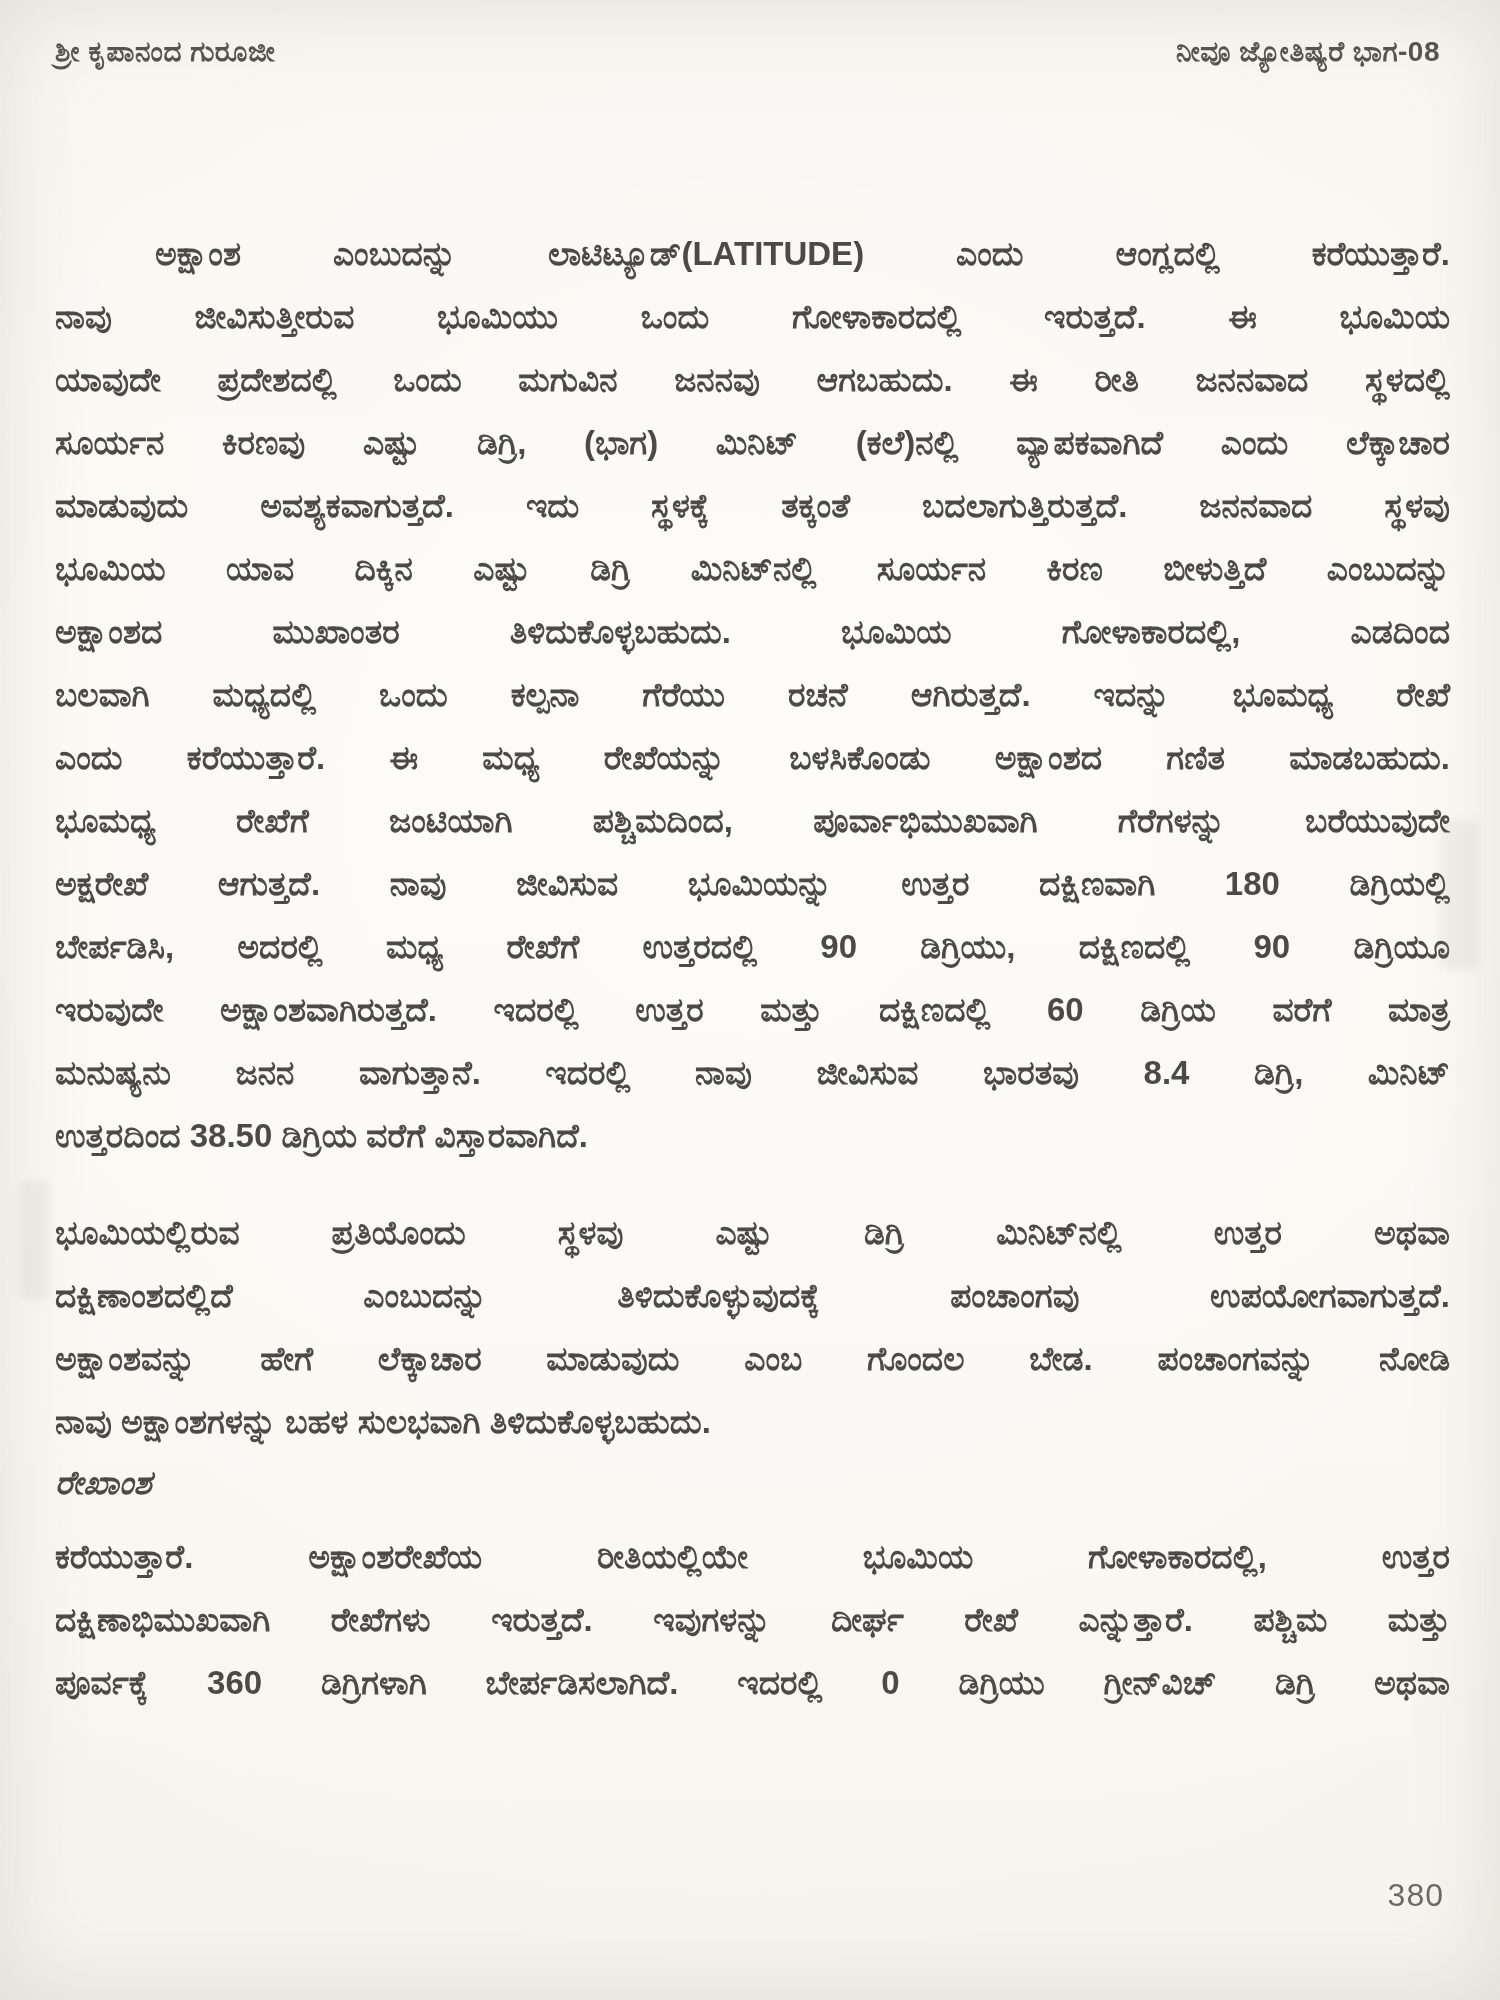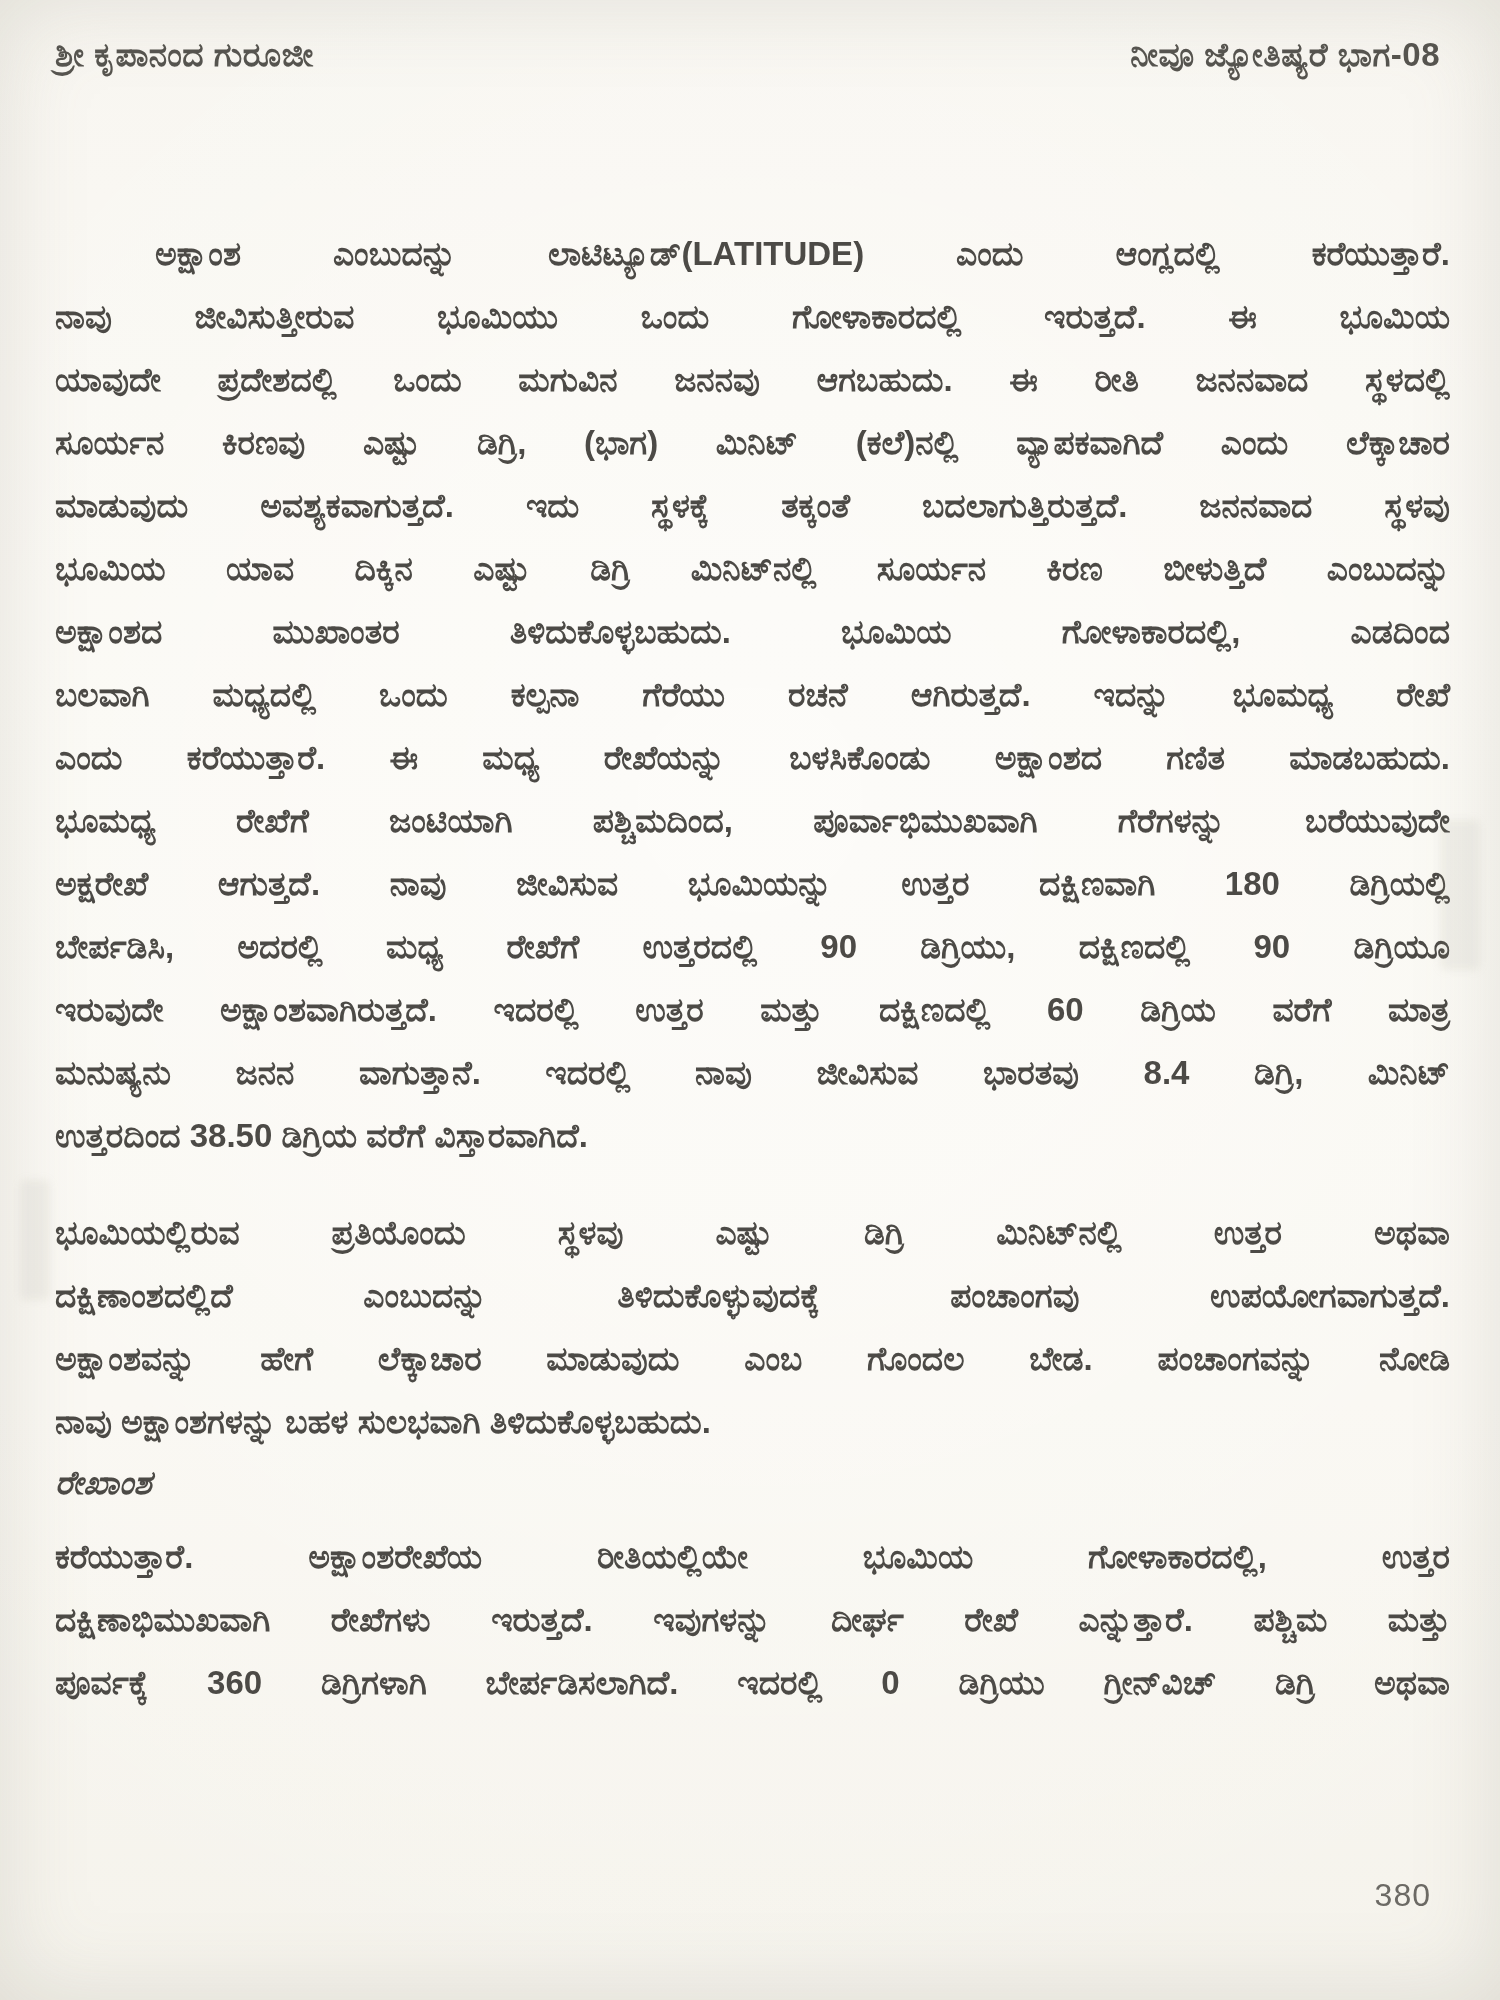--- a/index.html
+++ b/index.html
@@ -28,21 +28,21 @@
     box-shadow: inset 0 0 90px rgba(120,115,100,0.18);
   }
   .header {
     position: absolute;
     top: 36px;
     left: 55px;
     right: 60px;
     display: flex;
     justify-content: space-between;
     align-items: baseline;
-    font-size: 33px;
+    font-size: 28px;
     font-weight: bold;
     color: #56544f;
     letter-spacing: 0.5px;
   }
   .body-text {
     position: absolute;
     top: 222px;
     left: 55px;
     width: 1395px;
     font-size: 33px;
@@ -68,21 +68,21 @@
   .section-heading {
     height: 60px;
     line-height: 60px;
     text-align: left;
     font-weight: 600;
     color: #4c4a46;
     font-style: italic;
   }
   .page-number {
     position: absolute;
-    right: 69px;
+    right: 56px;
     bottom: 86px;
     font-size: 32px;
     font-weight: normal;
     color: #6c6a65;
     letter-spacing: 1px;
   }
   
   .bleed {
     position: absolute;
     background: rgba(150,145,130,0.10);

